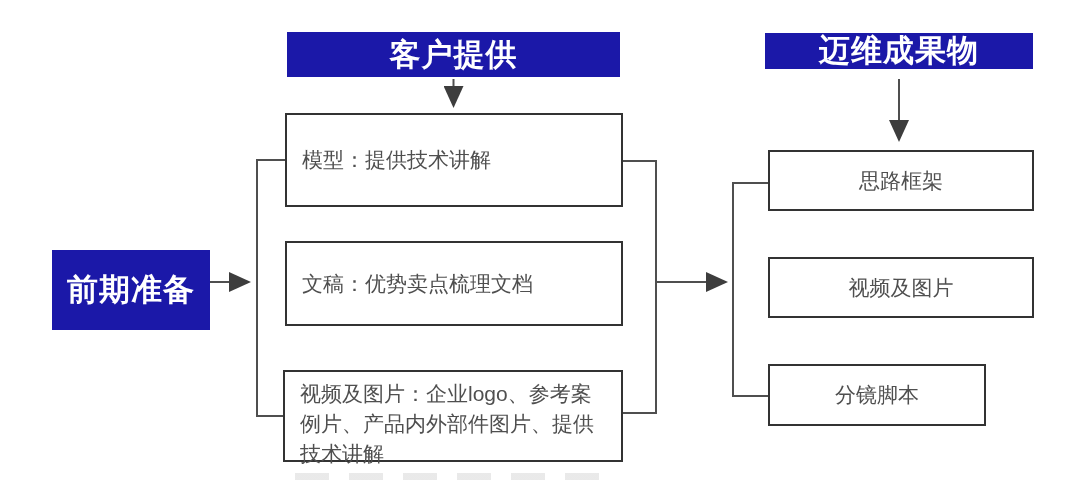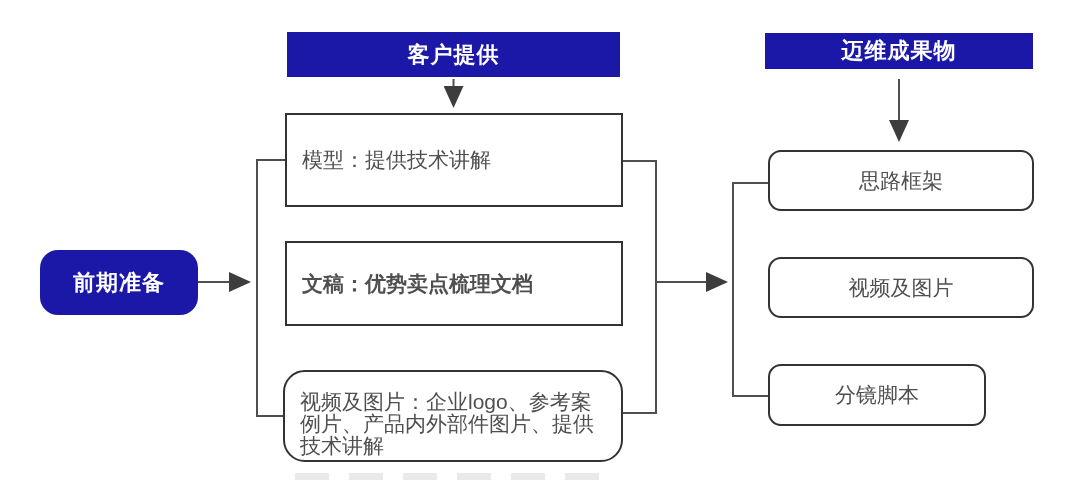--- a/index.html
+++ b/index.html
@@ -24,40 +24,40 @@
   .node {
     position: absolute;
     box-sizing: border-box;
     display: flex;
     align-items: center;
   }
   .node-blue {
     background: #1b18a8;
     color: #ffffff;
     font-weight: bold;
-    font-size: 22px;
+    font-size: 31px;
     justify-content: center;
     letter-spacing: 1px;
   }
   .node-white {
     background: #ffffff;
     border: 2px solid #333333;
     color: #4f4f4f;
     font-size: 21px;
   }
   .align-left   { justify-content: flex-start; padding-left: 15px; padding-right: 10px; }
-  .align-center { justify-content: center; text-align: center; border-radius: 13px; }
-  .multiline    { line-height: 22px; padding-top: 15px; border-radius: 22px; }
+  .align-center { justify-content: center; text-align: center; }
+  .multiline    { line-height: 30px; padding-top: 15px; }
 
   
-  .pos-start        { left: 40px;  top: 250px; width: 158px; height: 65px; border-radius: 18px; }
+  .pos-start        { left: 52px;  top: 250px; width: 158px; height: 80px; }
   .pos-client-hdr   { left: 287px; top: 32px;  width: 333px; height: 45px; }
   .pos-deliv-hdr    { left: 765px; top: 33px;  width: 268px; height: 36px; }
   .pos-client-0     { left: 285px; top: 113px; width: 338px; height: 94px; }
-  .pos-client-1     { left: 285px; top: 241px; width: 338px; height: 85px; font-weight: bold; }
+  .pos-client-1     { left: 285px; top: 241px; width: 338px; height: 85px; }
   .pos-client-2     { left: 283px; top: 370px; width: 340px; height: 92px; }
   .pos-deliv-0      { left: 768px; top: 150px; width: 266px; height: 61px; }
   .pos-deliv-1      { left: 768px; top: 257px; width: 266px; height: 61px; }
   .pos-deliv-2      { left: 768px; top: 364px; width: 218px; height: 62px; }
 
   .ghost-row {
     position: absolute;
     left: 295px; top: 473px;
     width: 316px; height: 7px;
     background: repeating-linear-gradient(90deg, #cfcfcf 0 34px, transparent 34px 54px);

